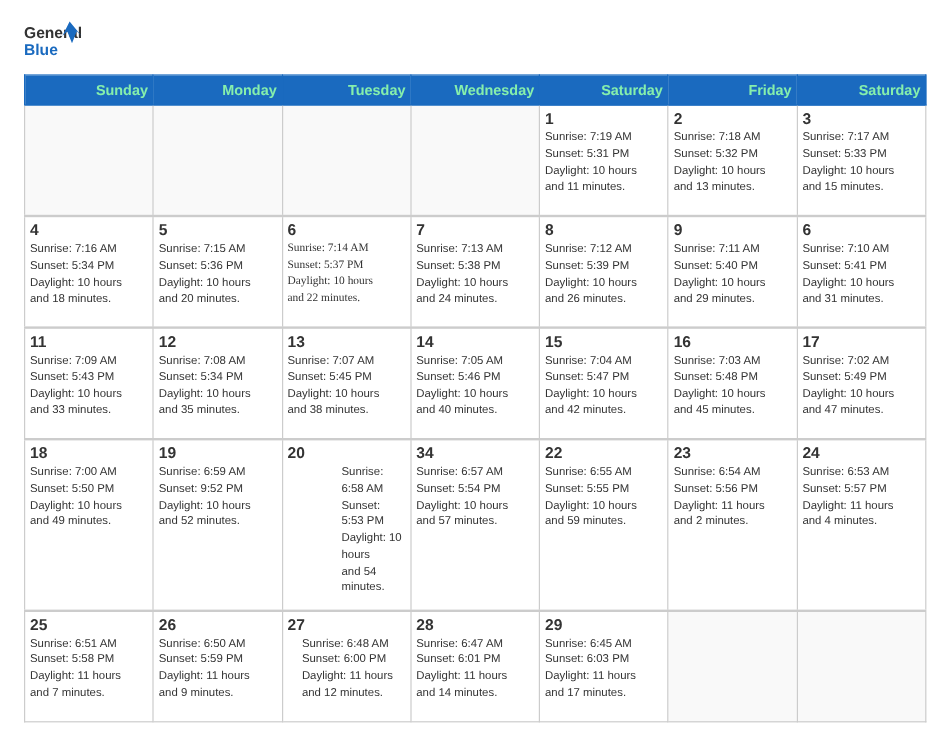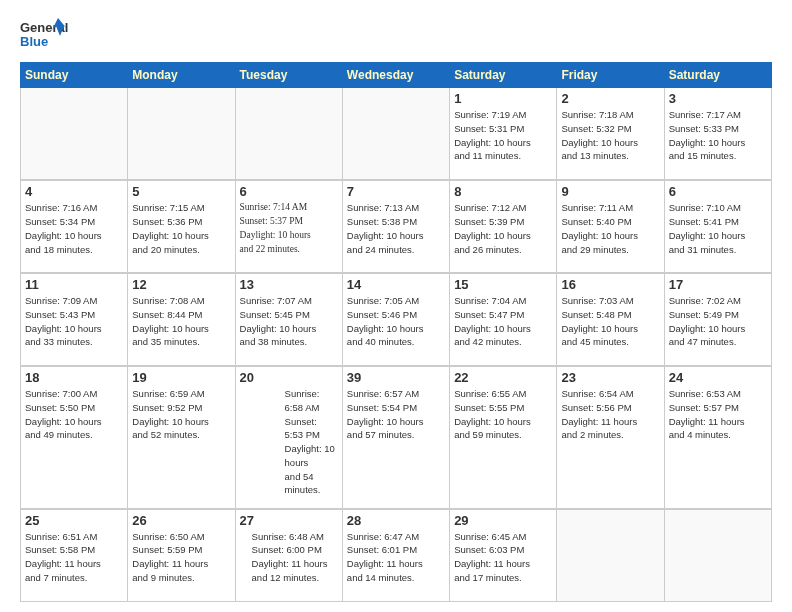--- a/index.html
+++ b/index.html
@@ -44,25 +44,25 @@
     }
     .calendar {
       flex: 1;
       border: 1px solid #ccc;
       border-collapse: collapse;
       width: 100%;
       table-layout: fixed;
     }
     .calendar th {
       background: #1a6abf;
-      color: #fef9c3;
+      color: #86efac;
       font-size: 12px;
       font-weight: bold;
       padding: 5px 4px;
-      text-align: left;
+      text-align: right;
       border: 1px solid #1a6abf;
     }
     .calendar td {
       border: 1px solid #ccc;
       vertical-align: top;
       padding: 3px 4px;
       font-size: 10px;
       color: #333;
       height: 88px;
       width: 113px;
@@ -199,21 +199,21 @@
           <td>
             <span class="day-num">11</span>
             <div class="day-info" style="white-space: pre-line;">Sunrise: 7:09 AM
 Sunset: 5:43 PM
 Daylight: 10 hours
 and 33 minutes.</div>
           </td>
           <td>
             <span class="day-num">12</span>
             <div class="day-info" style="white-space: pre-line;">Sunrise: 7:08 AM
-Sunset: 8:44 PM
+Sunset: 5:34 PM
 Daylight: 10 hours
 and 35 minutes.</div>
           </td>
           <td>
             <span class="day-num">13</span>
             <div class="day-info" style="white-space: pre-line;">Sunrise: 7:07 AM
 Sunset: 5:45 PM
 Daylight: 10 hours
 and 38 minutes.</div>
           </td>
@@ -262,21 +262,21 @@
 and 52 minutes.</div>
           </td>
           <td>
             <span class="day-num">20</span>
             <div class="day-info" style="white-space: pre-line; margin-left: 45px;">Sunrise: 6:58 AM
 Sunset: 5:53 PM
 Daylight: 10 hours
 and 54 minutes.</div>
           </td>
           <td>
-            <span class="day-num">39</span>
+            <span class="day-num">34</span>
             <div class="day-info" style="white-space: pre-line;">Sunrise: 6:57 AM
 Sunset: 5:54 PM
 Daylight: 10 hours
 and 57 minutes.</div>
           </td>
           <td>
             <span class="day-num">22</span>
             <div class="day-info" style="white-space: pre-line;">Sunrise: 6:55 AM
 Sunset: 5:55 PM
 Daylight: 10 hours

